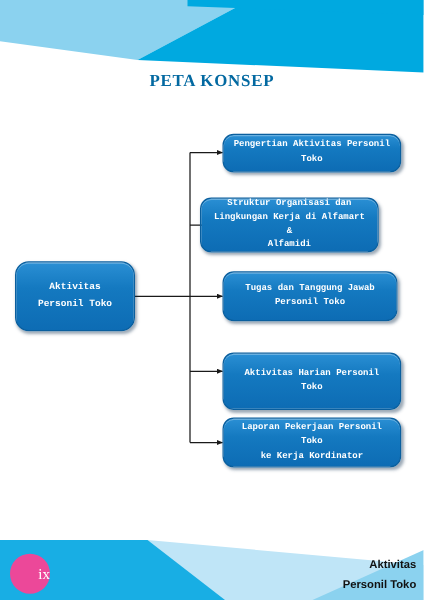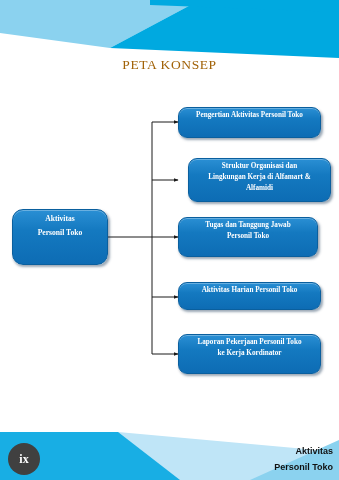--- a/index.html
+++ b/index.html
@@ -23,24 +23,24 @@
     height: 480px;
     pointer-events: none;
   }
   #page-title {
     position: absolute;
     left: 0;
     top: 57px;
     width: 339px;
     text-align: center;
     font-family: "Liberation Serif", serif;
-    font-weight: normal;
+    font-weight: bold;
     font-size: 13.5px;
     letter-spacing: 0.6px;
-    color: #a16207;
+    color: #0369a1;
   }
   .diagram {
     position: absolute;
     left: 0;
     top: 0;
     width: 339px;
     height: 480px;
   }
   .connectors {
     position: absolute;
@@ -51,25 +51,25 @@
   }
   .node {
     position: absolute;
     box-sizing: border-box;
     border-radius: 9px;
     background: linear-gradient(180deg, #2a8fd4 0%, #1479c0 38%, #0d6cb4 100%);
     border: 1px solid #0a5f9e;
     box-shadow: 1.5px 2px 2.5px rgba(20,50,80,0.42),
                 inset 0 1px 0 rgba(255,255,255,0.30);
     display: flex;
-    align-items: flex-start;
+    align-items: center;
     justify-content: center;
     text-align: center;
     color: #ffffff;
-    font-family: Liberation Serif, serif;
+    font-family: Liberation Mono, monospace;
     font-weight: bold;
     font-size: 7.2px;
     line-height: 1.55;
     padding: 2px 6px;
   }
   .node.root {
     font-size: 7.6px;
     line-height: 1.85;
     border-radius: 11px;
   }
@@ -77,28 +77,28 @@
     display: block;
     white-space: pre-line;
   }
   #page-number-badge {
     position: absolute;
     left: 8px;
     top: 443px;
     width: 32px;
     height: 32px;
     border-radius: 50%;
-    background: #404040;
+    background: #ec4899;
     display: flex;
     align-items: center;
-    justify-content: center;
+    justify-content: flex-end;
     color: #ffffff;
     font-family: "Liberation Serif", serif;
     font-size: 12px;
-    font-weight: bold;
+    font-weight: normal;
   }
   #footer-text {
     position: absolute;
     right: 6px;
     top: 444px;
     width: 150px;
     text-align: right;
     font-family: "Liberation Sans", sans-serif;
     font-weight: bold;
     font-size: 9px;
@@ -151,32 +151,32 @@
 
     <div class="node root" style="left:12px; top:209px; width:96px; height:56px;">
       <span class="node-label">Aktivitas
 Personil Toko</span>
     </div>
 
     <div class="node" style="left:178px; top:107px; width:143px; height:31px;">
       <span class="node-label">Pengertian Aktivitas Personil Toko</span>
     </div>
 
-    <div class="node" style="left:188px; top:158px; width:143px; height:44px;">
+    <div class="node" style="left:160px; top:158px; width:143px; height:44px;">
       <span class="node-label">Struktur Organisasi dan
 Lingkungan Kerja di Alfamart &amp;
 Alfamidi</span>
     </div>
 
     <div class="node" style="left:178px; top:217px; width:140px; height:40px;">
       <span class="node-label">Tugas dan Tanggung Jawab
 Personil Toko</span>
     </div>
 
-    <div class="node" style="left:178px; top:282px; width:143px; height:28px;">
+    <div class="node" style="left:178px; top:282px; width:143px; height:46px;">
       <span class="node-label">Aktivitas Harian Personil Toko</span>
     </div>
 
     <div class="node" style="left:178px; top:334px; width:143px; height:40px;">
       <span class="node-label">Laporan Pekerjaan Personil Toko
 ke Kerja Kordinator</span>
     </div>
 
   </div>
 

